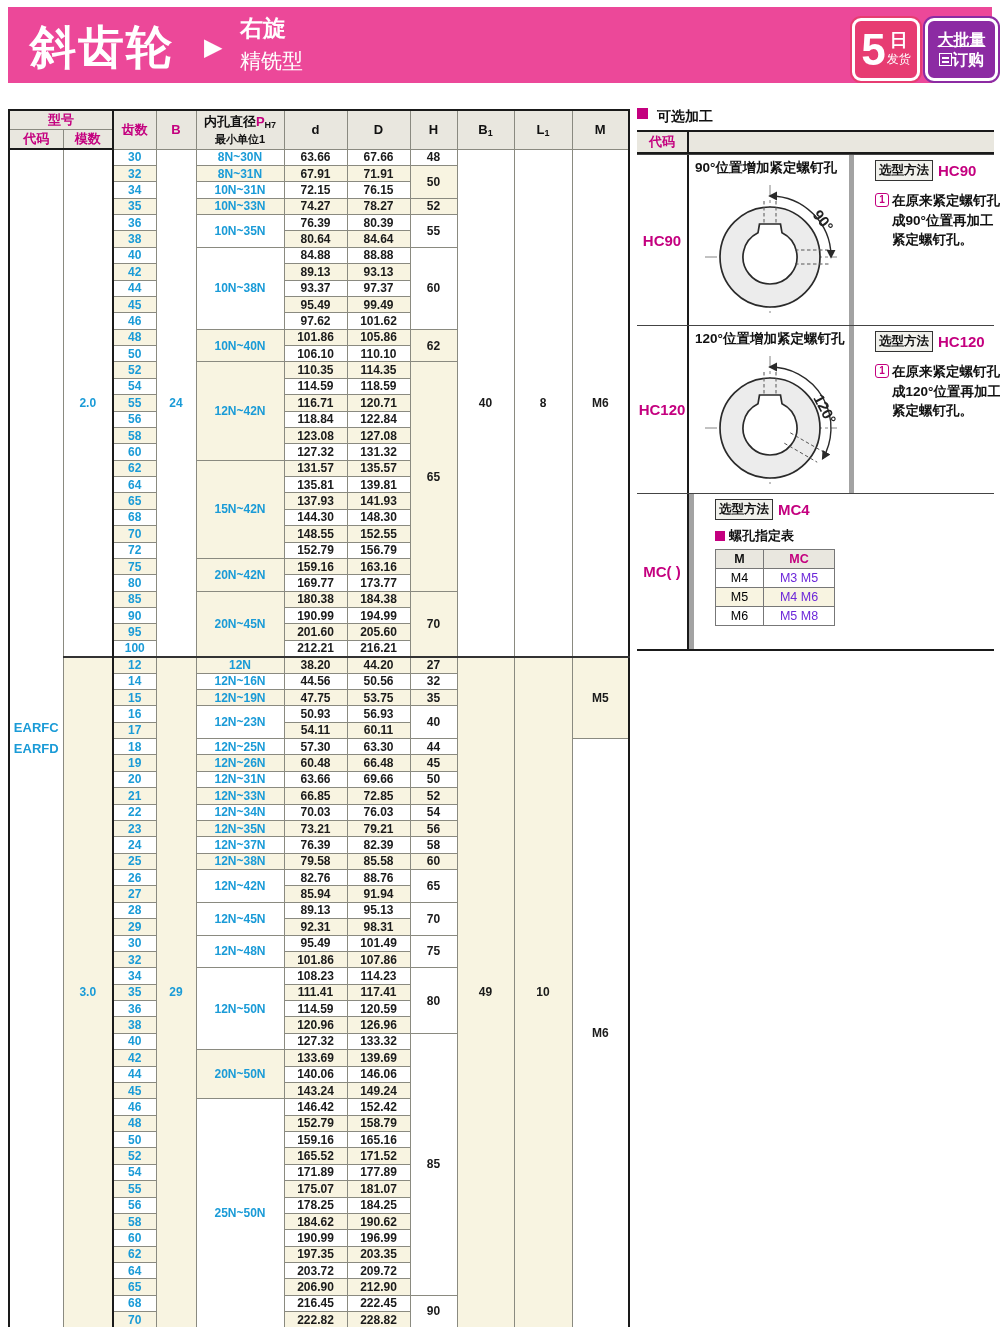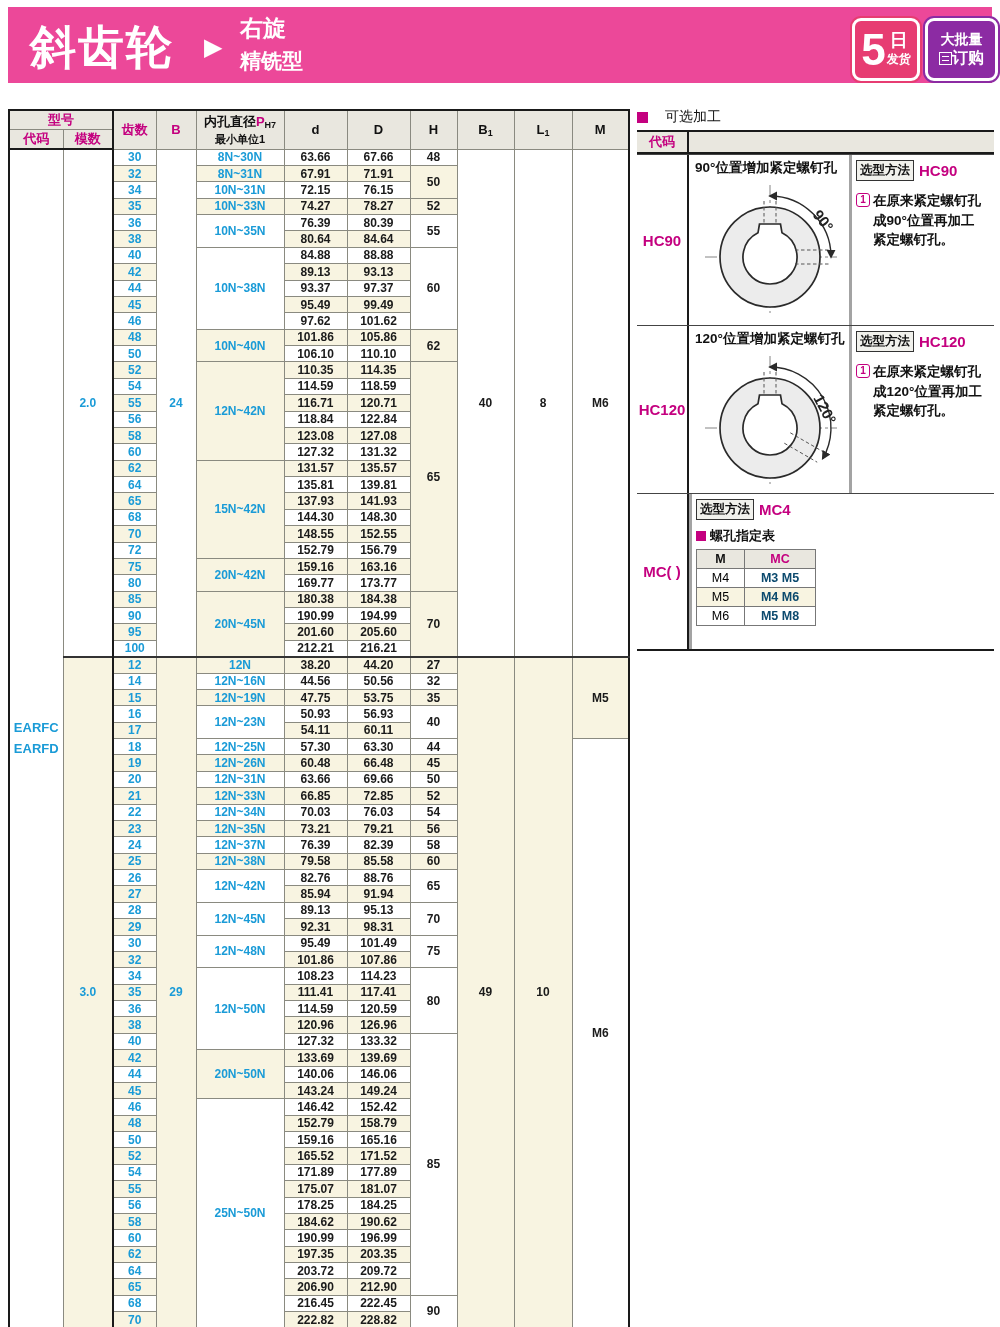--- a/index.html
+++ b/index.html
@@ -5,32 +5,32 @@
   * { margin:0; padding:0; box-sizing:border-box; }
   html,body { width:1000px; height:1327px; background:#ffffff;
     font-family:"Liberation Sans","DejaVu Sans",sans-serif; }
   .abs { position:absolute; }
 
   
   #banner { left:8px; top:7px; width:984px; height:76px; background:#ec4899; color:#fff; }
   #banner .main-title { position:absolute; left:22px; top:10px; font-size:46px; font-weight:bold; letter-spacing:2px; }
   #banner .arrow { position:absolute; left:196px; top:26px; font-size:24px; }
   #banner .sub1 { position:absolute; left:232px; top:6px; font-size:23px; font-weight:bold; }
-  #banner .sub2 { position:absolute; left:232px; top:40px; font-size:21px; font-weight:bold; }
+  #banner .sub2 { position:absolute; left:232px; top:40px; font-size:21px; font-weight:normal; }
 
   .badge { position:absolute; top:11px; height:63px; border:3px solid #fff; border-radius:9px;
     display:flex; align-items:center; justify-content:center; color:#fff; }
   #badge-days { left:844px; width:68px; background:#e73c72; box-shadow:0 0 0 2px #e73c72; }
   #badge-days .big { font-size:44px; font-weight:bold; line-height:1; }
   #badge-days .side { display:flex; flex-direction:column; align-items:center; margin-left:1px; }
   #badge-days .side .u { font-size:18px; font-weight:bold; line-height:1.1; }
-  #badge-days .side .t { font-size:12px; font-weight:bold; }
+  #badge-days .side .t { font-size:12px; font-weight:normal; }
   #badge-bulk { left:917px; width:73px; background:#8c2ba3; box-shadow:0 0 0 2px #8c2ba3;
     flex-direction:column; line-height:1.25; }
-  #badge-bulk .l1 { font-size:14px; font-weight:bold; }
+  #badge-bulk .l1 { font-size:16px; font-weight:bold;text-decoration:underline; }
   #badge-bulk .l2 { font-size:16px; font-weight:bold; display:flex; align-items:center; gap:0; }
   .doc-icon { display:inline-block; width:13px; height:13px; border:1.5px solid #fff; position:relative; }
   .doc-icon::before, .doc-icon::after { content:""; position:absolute; left:2px; right:2px; height:1.5px; background:#fff; }
   .doc-icon::before { top:3px; } .doc-icon::after { top:7px; }
 
   
   #gear-table { left:8px; top:109px; width:620px; border-collapse:collapse; table-layout:fixed; }
   #gear-table th, #gear-table td { border:1px solid #8a8a80; text-align:center; vertical-align:middle;
     padding:0; overflow:hidden; }
   #gear-table thead th { background:#e9e7df; color:#c4007f; font-size:13px; font-weight:bold; height:15.5px; }
@@ -43,52 +43,52 @@
   #gear-table tbody tr { height:16.38px; }
   #gear-table tbody tr.odd { background:#f8f4e1; }
   #gear-table td { font-size:12px; font-weight:bold; color:#1a1a1a; line-height:1; }
   #gear-table td.blue, #gear-table td.bore { color:#1a9bd7; }
   #gear-table td.code-cell { color:#1a9bd7; font-size:13px; }
   #gear-table td.code-cell div { line-height:1.6; }
   #gear-table .bl-thick { border-left:2px solid #1a1a1a; }
   #gear-table tr.block-start td { border-top:2px solid #333; }
 
   
-  #opt-title { left:637px; top:108px; width:357px; height:18px; font-size:14px; font-weight:normal; color:#111;
-    display:flex; align-items:center; gap:17px; }
+  #opt-title { left:637px; top:108px; width:357px; height:18px; font-size:14px; font-weight:bold; color:#111;
+    display:flex; align-items:flex-start; gap:9px; }
   .sq { display:inline-block; width:11px; height:11px; background:#c4007f; }
   #opt-panel { left:637px; top:130px; width:357px; border-top:2px solid #1a1a1a; border-bottom:2px solid #1a1a1a; }
   .prow { display:flex; border-top:1px solid #444; }
   .prow:first-child { border-top:none; }
   .prow .codecol { width:52px; border-right:2px solid #1a1a1a; display:flex; align-items:center; justify-content:center;
     color:#c4007f; font-weight:bold; font-size:15px; }
   .prow .desc { width:305px; display:flex; }
   .prow.phead { height:22px; border-bottom:2px solid #1a1a1a; background:#e9e7df; }
   .prow.phead .codecol { font-size:13px; }
   .prow.phead .desc { align-items:center; justify-content:center; font-size:13px; font-weight:bold; color:#111; }
   .desc .dleft { width:160px; padding:4px 2px 2px 6px; }
-  .desc .dright { width:145px; border-left:3px solid #a3a3a3; padding:5px 4px 2px 4px; }
+  .desc .dright { width:145px; border-left:5px solid #a3a3a3; padding:5px 4px 2px 21px; }
   .dtitle { font-size:13.5px; font-weight:bold; color:#111; white-space:nowrap; }
   .method { display:flex; align-items:center; gap:5px; }
   .method .mbox { border:1px solid #333; background:#f1f1ec; font-size:12.5px; font-weight:bold; color:#111; padding:1px 3px; }
   .method .mval { color:#c4007f; font-size:15px; font-weight:bold; }
   .note { margin-top:10px; display:flex; gap:3px; }
   .note-icon { flex:0 0 auto; width:14px; height:14px; border:1.6px solid #c4007f; border-radius:3px;
     color:#c4007f; font-size:10px; font-weight:bold; text-align:center; line-height:11px; margin-top:2px; }
   .note-text { font-size:13.5px; font-weight:bold; color:#111; line-height:1.45; white-space:nowrap; }
   .diagram { margin-top:2px; }
 
   
   .mc-head { display:flex; align-items:center; gap:4px; margin-top:7px; font-size:13px; font-weight:bold; color:#111; }
   .mc-head .sq { width:10px; height:10px; }
   #mc-table { border-collapse:collapse; margin-top:4px; width:120px; }
   #mc-table th, #mc-table td { border:1px solid #777; font-size:12.5px; text-align:center; height:19px; padding:0 2px; }
   #mc-table th { background:#e9e7df; color:#111; font-weight:bold; }
   #mc-table th.mag { color:#c4007f; }
-  #mc-table td.mval2 { color:#0c4a6e; font-weight:bold; }
+  #mc-table td.mval2 { color:#6d28d9; font-weight:normal; }
   #mc-table tr.cream td { background:#f8f4e1; }
   #mc-table { border-top:1.5px solid #333; border-bottom:1.5px solid #333; }
 
   svg .thin { stroke:#666; stroke-width:0.8; fill:none; }
   svg .solid { stroke:#2a2a2a; stroke-width:1.7; }
   svg .dash { stroke:#555; stroke-width:1; fill:none; stroke-dasharray:3.5 2.5; }
   svg .arc { stroke:#2a2a2a; stroke-width:1.4; fill:none; }
   svg text.angle { font-size:15px; font-weight:bold; fill:#222; }
 </style>
 </head>

